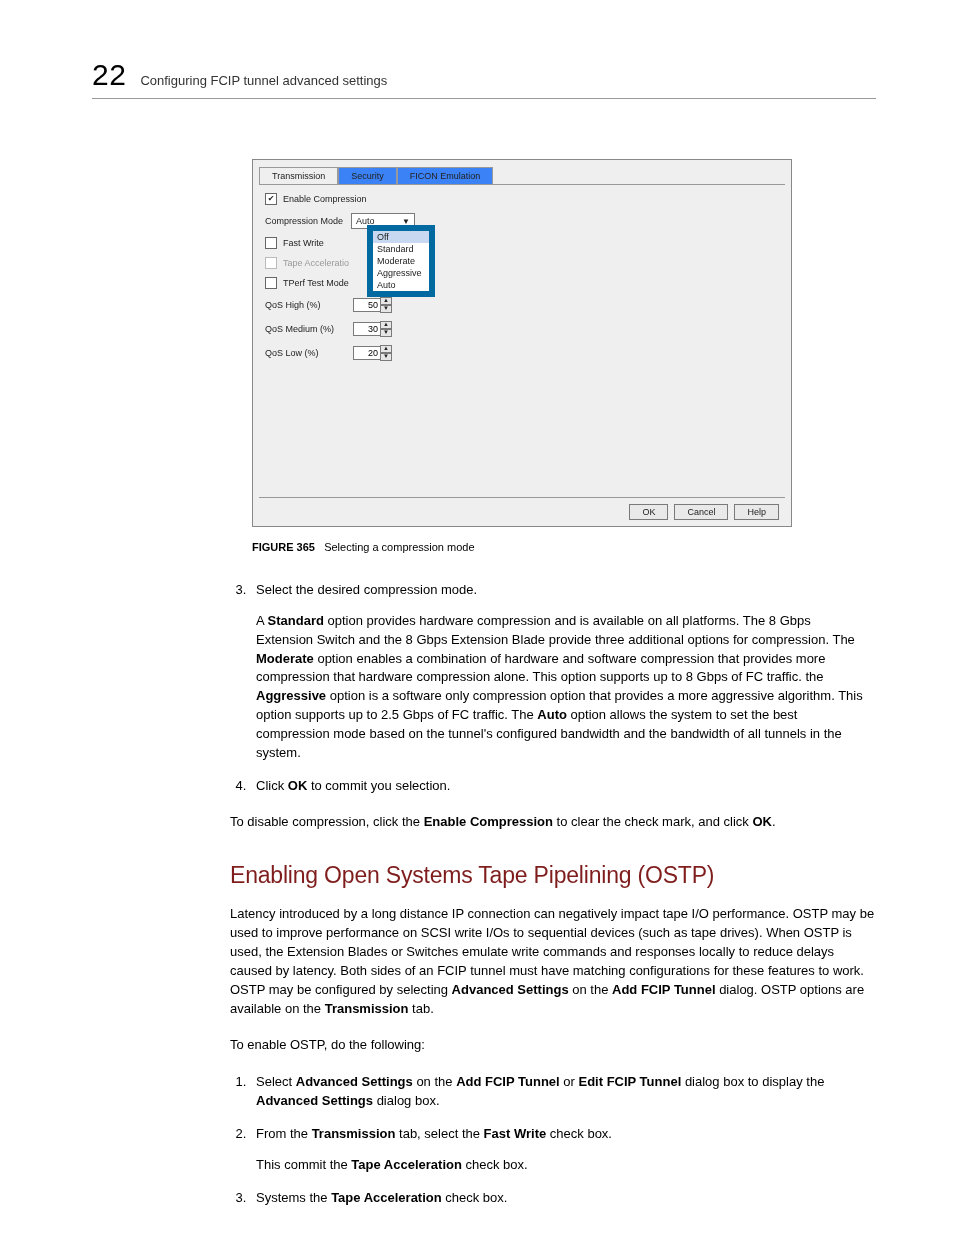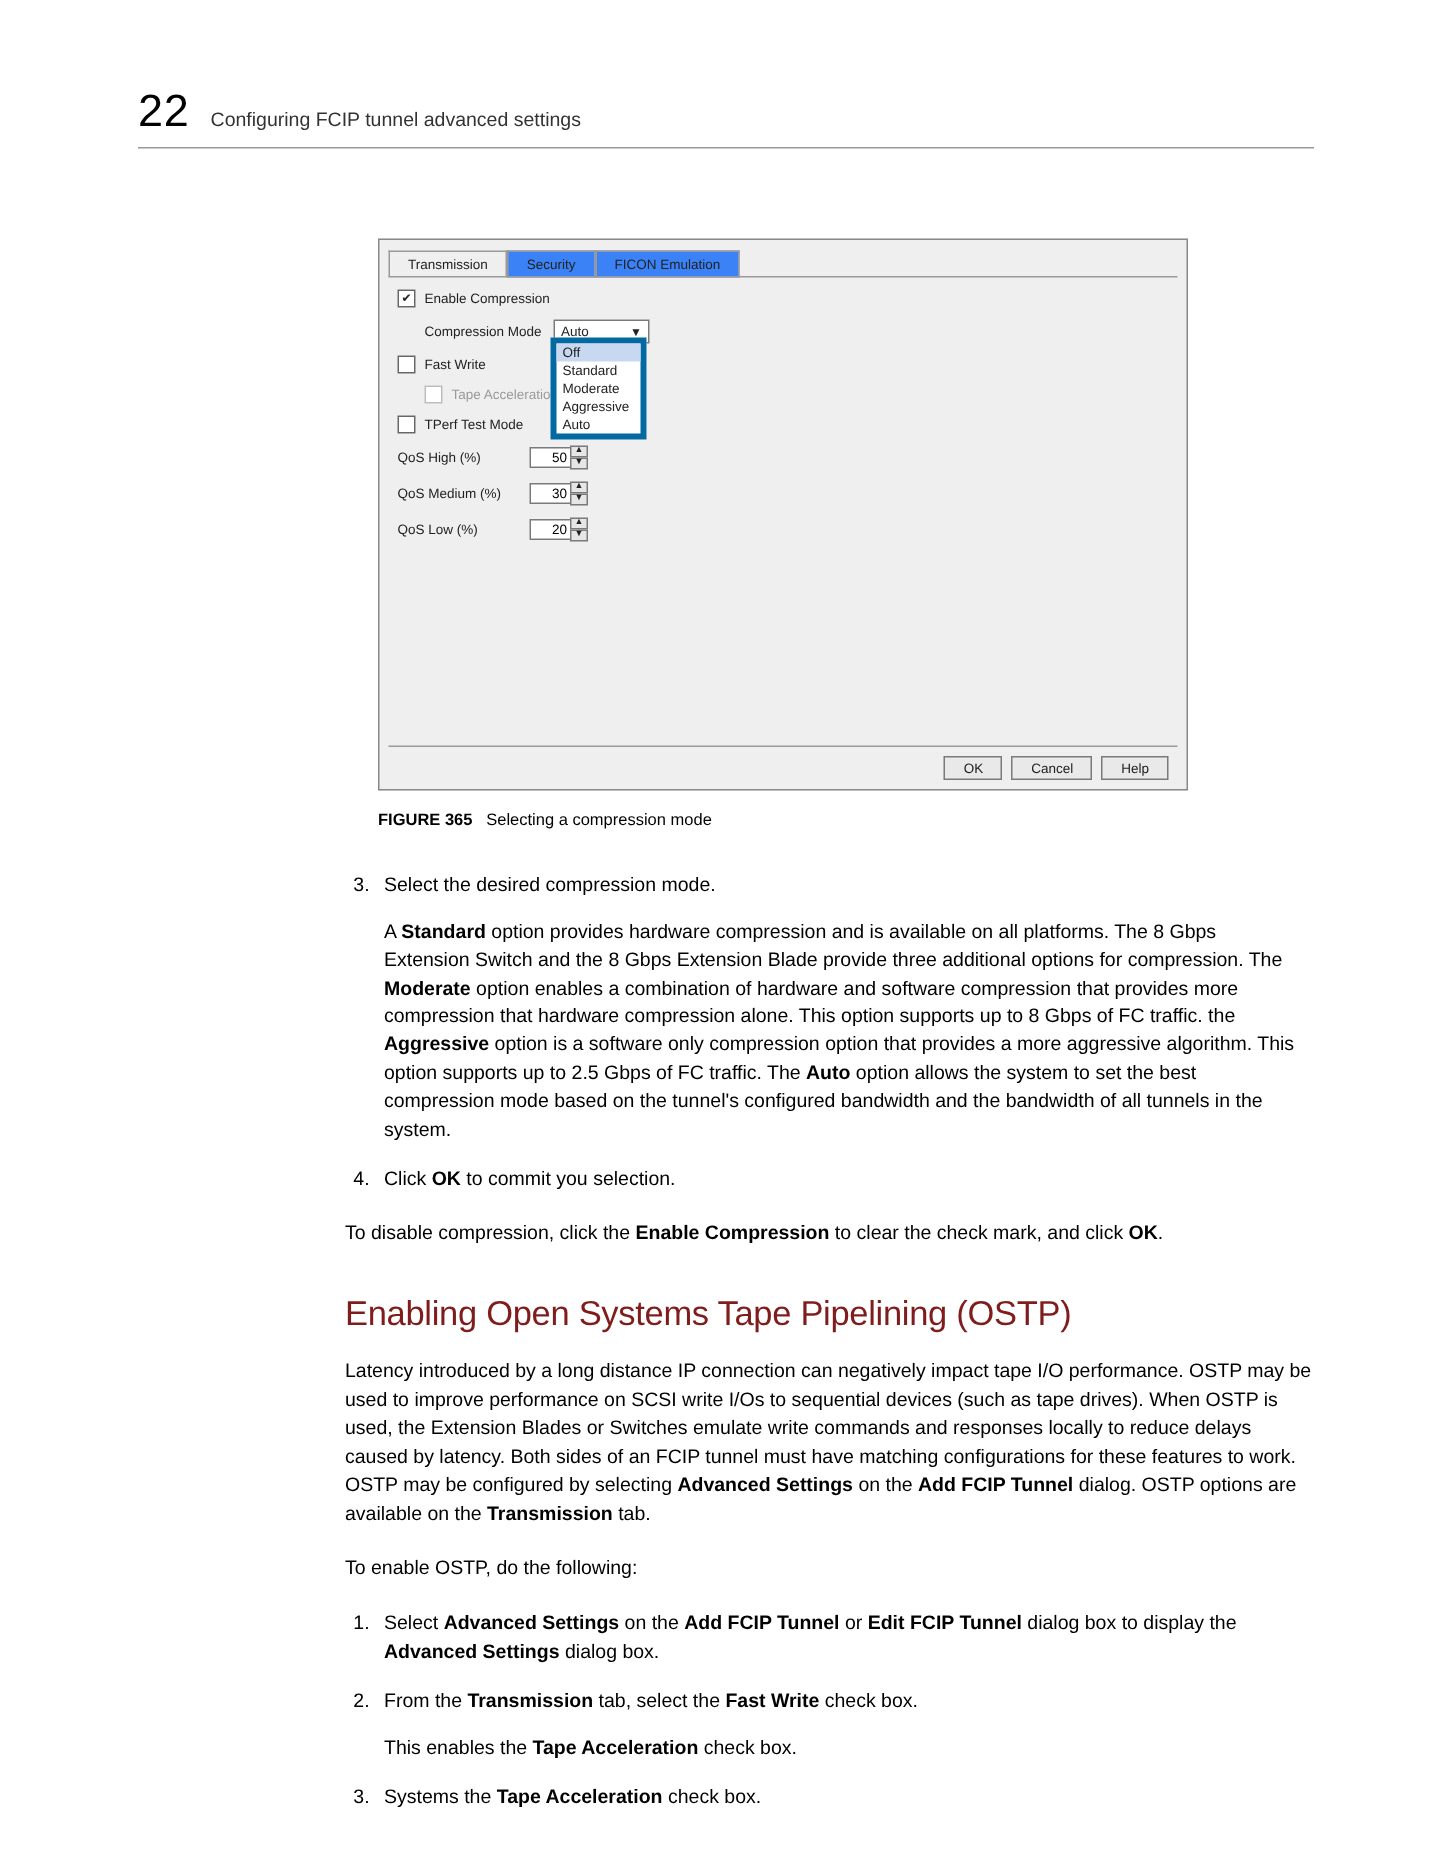--- a/index.html
+++ b/index.html
@@ -79,42 +79,42 @@
     width: 10px; height: 10px;
     border: 1px solid #666;
     background: #fff;
     display: inline-flex;
     align-items: center;
     justify-content: center;
     font-size: 8px;
     line-height: 1;
   }
   .chk.checked::after { content: "✔"; }
-  .indent { margin-left: 18px; }
+  .indent { }
   .label9 { font-size: 9px; }
   .disabled { color: #9a9a9a; }
   .combo {
     display: inline-flex;
     align-items: center;
     border: 1px solid #7a7a7a;
     background: #fff;
     height: 14px;
     width: 54px;
     padding: 0 4px;
     justify-content: space-between;
   }
   .combo .arrow {
     font-size: 8px;
   }
   .dropdown {
     position: absolute;
     left: 108px;
     top: 40px;
     background: #fff;
-    border: 4px solid #0369a1;
+    border: 6px solid #0369a1;
     width: 56px;
     z-index: 5;
   }
   .dropdown div {
     padding: 1px 4px;
     font-size: 9px;
   }
   .dropdown div.sel {
     background: #c8d8f0;
   }
@@ -317,21 +317,21 @@
 
   <p class="body13">To enable OSTP, do the following:</p>
 
   <ol class="steps" start="1">
     <li>
       <span>Select </span><span class="b">Advanced Settings</span><span> on the </span><span class="b">Add FCIP Tunnel</span><span> or </span><span class="b">Edit FCIP Tunnel</span><span> dialog box to display the </span><span class="b">Advanced Settings</span><span> dialog box.</span>
     </li>
     <li>
       <span>From the </span><span class="b">Transmission</span><span> tab, select the </span><span class="b">Fast Write</span><span> check box.</span>
       <p>
-        <span>This enables the </span><span class="b">Tape Acceleration</span><span> check box.</span>
+        <span>This commit the </span><span class="b">Tape Acceleration</span><span> check box.</span>
       </p>
     </li>
     <li>
       <span>Systems the </span><span class="b">Tape Acceleration</span><span> check box.</span>
     </li>
   </ol>
 
 </div>
 
 </body></html>

